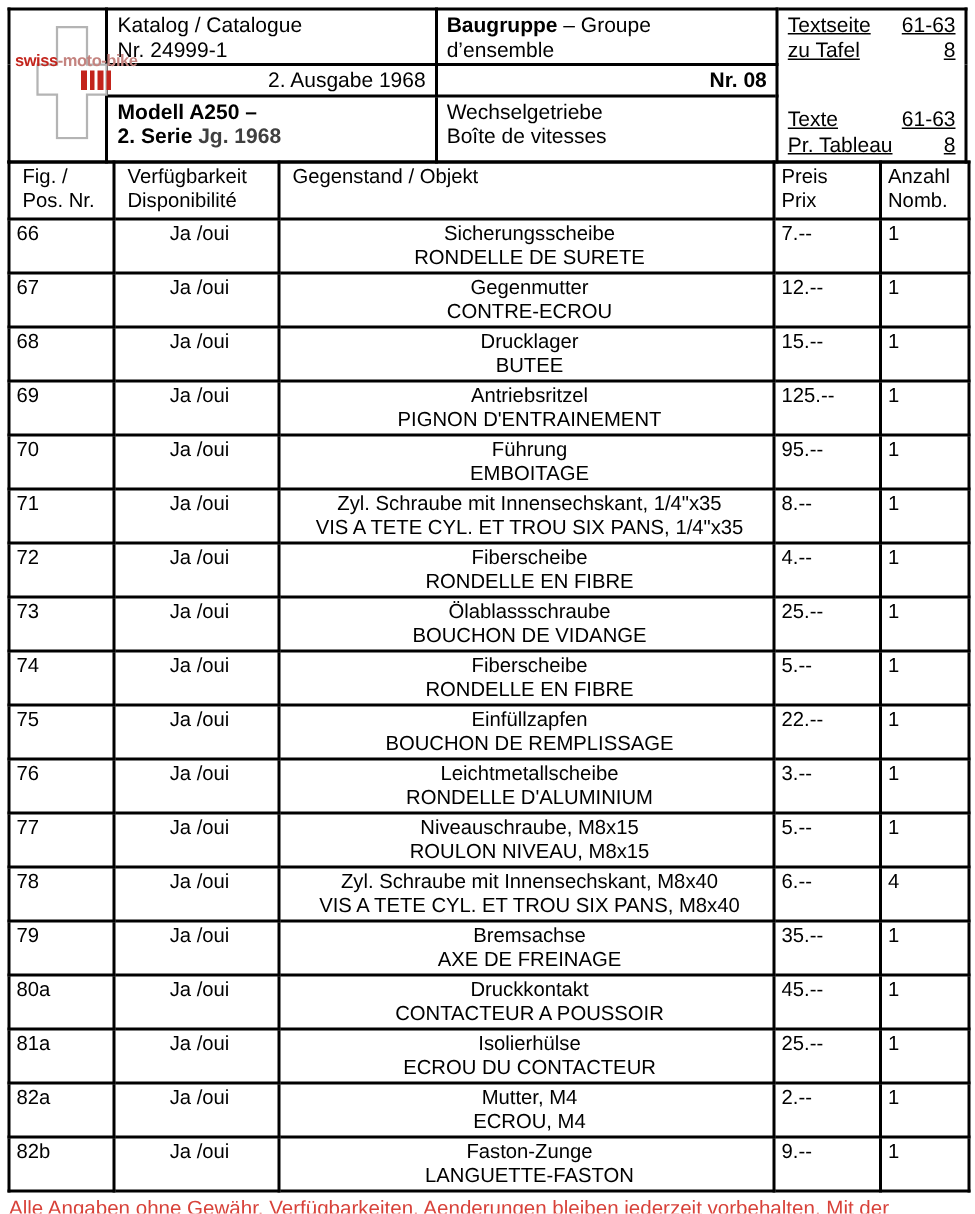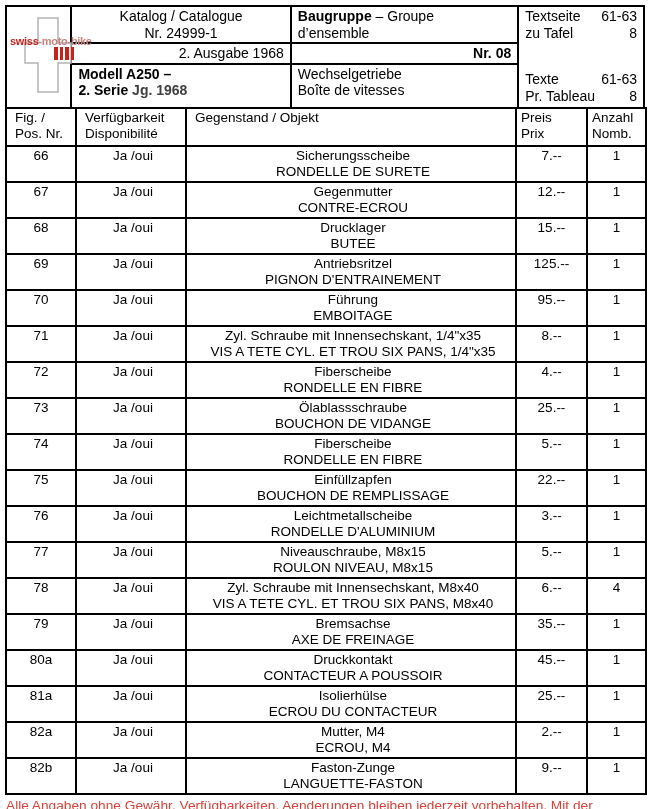--- a/index.html
+++ b/index.html
@@ -19,23 +19,23 @@
     border: 2px solid #000;
     vertical-align: top;
     font-size: 14px;
     line-height: 16.5px;
     padding: 1px 6px;
   }
   .header-table .r1 td { height: 32px; }
   .header-table .r2 td { height: 16px; text-align: right; }
   .header-table .r3 td { height: 40px; border-radius: 22px; }
   td.logo-cell { width: 63px; padding: 0; }
-  td.katalog-col { width: 204px; text-align: center; }
+  td.katalog-col { width: 204px; }
   td.baugruppe-col { width: 212px; }
-  td.pageref-col { width: 111px; }
+  td.pageref-col { width: 111px; text-decoration: underline; }
   .bold { font-weight: bold; }
   .red-strong { color: #404040; }
 
   
   .logo { position: relative; width: 75px; height: 92px; margin: 2px 0 0 0; }
   .cross { position: absolute; left: 17px; top: 8px; }
   .logo-text {
     position: absolute; top: 24px; left: 3px; width: 72px;
     font-size: 11px; font-weight: bold; white-space: nowrap; letter-spacing: -0.3px;
   }
@@ -61,21 +61,21 @@
     white-space: nowrap;
   }
   .main-table thead th { height: 34px; text-align: left; }
   .main-table tbody td { height: 30px; }
   col.c-pos   { width: 70px; }
   col.c-avail { width: 110px; }
   col.c-obj   { width: 330px; }
   col.c-price { width: 71px; }
   col.c-qty   { width: 59px; }
   th.a-left, td.a-left { padding-left: 8px; text-align: center; }
-  th.a-center, td.a-center { text-align: center; }
+  th.a-center, td.a-center { }
 
   
   .footer { margin: 2px 0 0 1px; font-size: 13.7px; line-height: 17px; }
   .f-red { color: #d8423a; }
 </style>
 </head>
 <body>
 
 <div class="page">
 

